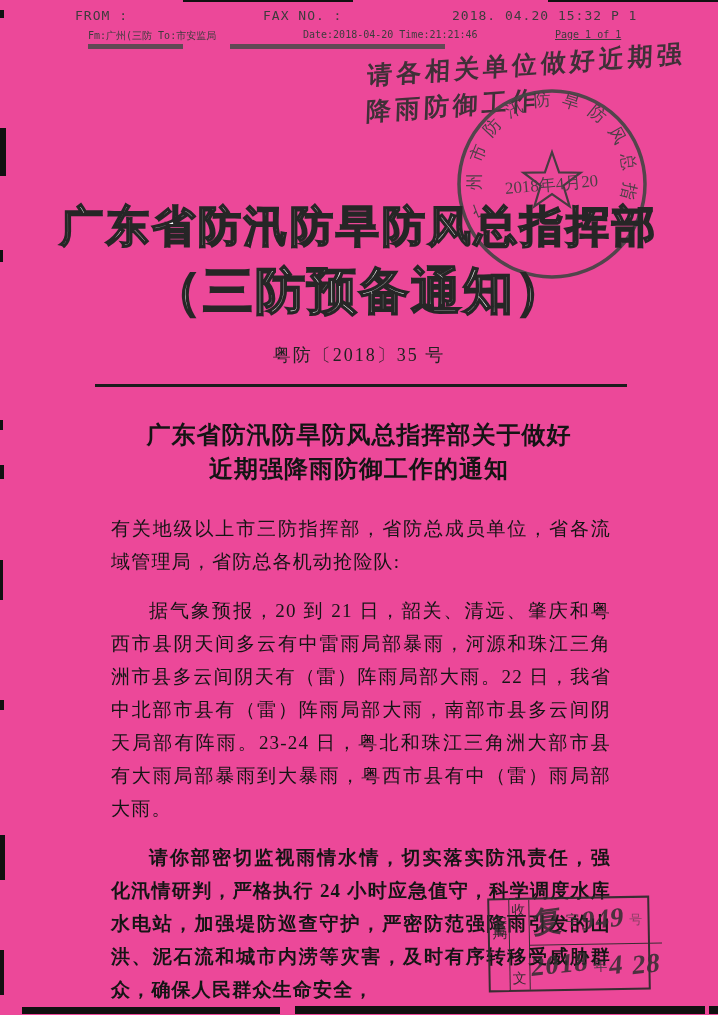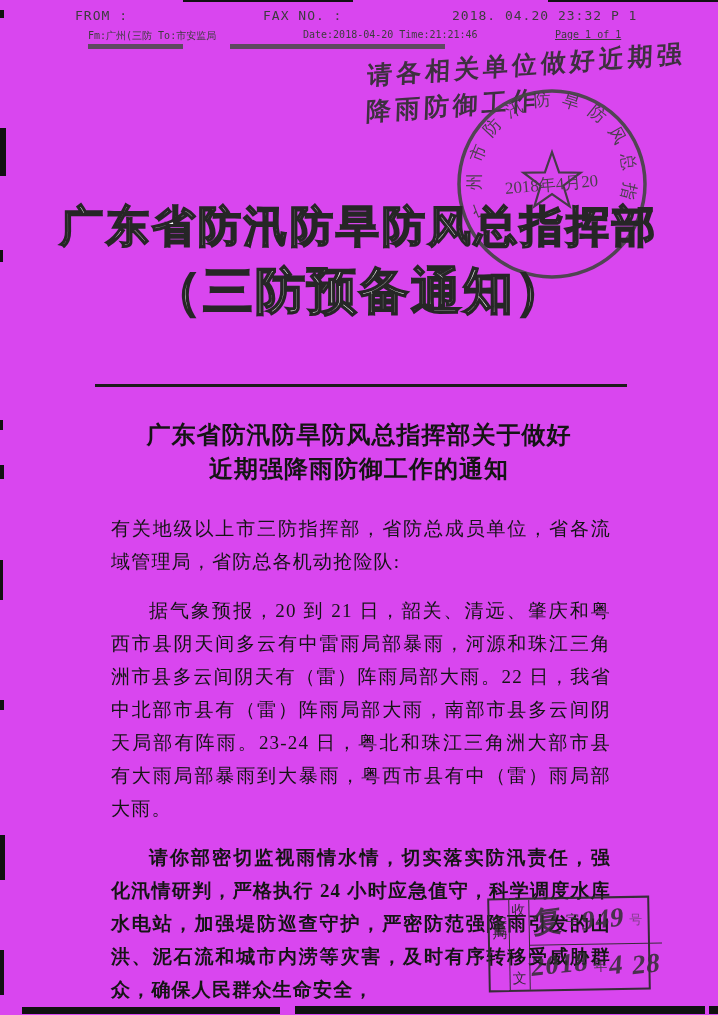--- a/index.html
+++ b/index.html
@@ -1,18 +1,18 @@
 <!DOCTYPE html>
 <html><head>
 <meta charset="utf-8">
 <style>
   html,body{margin:0;padding:0;background:#888;}
   .page{
     position:relative; width:718px; height:1015px; margin:0 auto;
-    background:#d946ef; overflow:hidden;
+    background:#ec4899; overflow:hidden;
     font-family:"Liberation Serif", serif; color:#1d1d1d;
   }
   
   .faxrow{position:absolute; font-family:"DejaVu Sans Mono", monospace; color:#3c3c3c; white-space:nowrap;}
   .fax1{top:8px; font-size:13px; letter-spacing:1px;}
   .fax2{top:29px; font-size:10px;}
   .smudge{position:absolute; background:#4a4a4a; filter:blur(0.6px); opacity:.85;}
   
   .artifact{position:absolute; background:#111;}
   
@@ -81,21 +81,21 @@
 </head>
 <body>
 
 <div class="page">
 
   <div class="artifact" style="left:183px; top:0; width:170px; height:2px;"></div>
   <div class="artifact" style="left:548px; top:0; width:170px; height:2px;"></div>
 
   <span class="faxrow fax1" style="left:75px;">FROM :</span>
   <span class="faxrow fax1" style="left:263px;">FAX NO. :</span>
-  <span class="faxrow fax1" style="left:452px;">2018. 04.20  23:32 P 1</span>
+  <span class="faxrow fax1" style="left:452px;">2018. 04.20  15:32 P 1</span>
   <span class="faxrow fax2" style="left:88px;">Fm:广州(三防 To:市安监局</span>
   <span class="faxrow fax2" style="left:262px;margin-left:41px;">Date:2018-04-20 Time:21:21:46</span>
   <span class="faxrow fax2" style="left:555px;text-decoration:underline;">Page 1 of 1</span>
   <div class="smudge" style="left:88px; top:44px; width:95px; height:5px;"></div>
   <div class="smudge" style="left:230px; top:44px; width:215px; height:5px;"></div>
 
   <div class="annotation hand">
     <div>请各相关单位做好近期强</div>
     <div>降雨防御工作</div>
   </div>
@@ -105,20 +105,21 @@
     <path id="ringpath" d="M 40,133 A 72,72 0 1 1 160,133" fill="none"></path>
     <text class="ringtxt">
       <textPath href="#ringpath" startOffset="2">广州市防汛防旱防风总指挥部</textPath>
     </text>
     <polygon points="100,68 107.1,88.3 128.5,88.7 111.4,101.7 117.6,122.3 100,110 82.4,122.3 88.6,101.7 71.5,88.7 92.9,88.3" fill="none" stroke="#3a3a3a" stroke-width="2.2"></polygon>
     <text class="stampdate" x="100" y="106" text-anchor="middle" transform="rotate(-5 100 106)">2018年4月20</text>
   </svg>
 
   <div class="bigtitle title-main">广东省防汛防旱防风总指挥部</div>
   <div class="bigtitle title-sub">（三防预备通知）</div>
+  <div class="docnum">粤防〔2018〕35 号</div>
   <div class="rule"></div>
 
   <div class="heading">
     <div>广东省防汛防旱防风总指挥部关于做好</div>
     <div>近期强降雨防御工作的通知</div>
   </div>
 
   <div class="body-text">
     <p>有关地级以上市三防指挥部，省防总成员单位，省各流域管理局，省防总各机动抢险队:</p>
     <p class="indent">据气象预报，20 到 21 日，韶关、清远、肇庆和粤西市县阴天间多云有中雷雨局部暴雨，河源和珠江三角洲市县多云间阴天有（雷）阵雨局部大雨。22 日，我省中北部市县有（雷）阵雨局部大雨，南部市县多云间阴天局部有阵雨。23-24 日，粤北和珠江三角洲大部市县有大雨局部暴雨到大暴雨，粤西市县有中（雷）雨局部大雨。</p>

